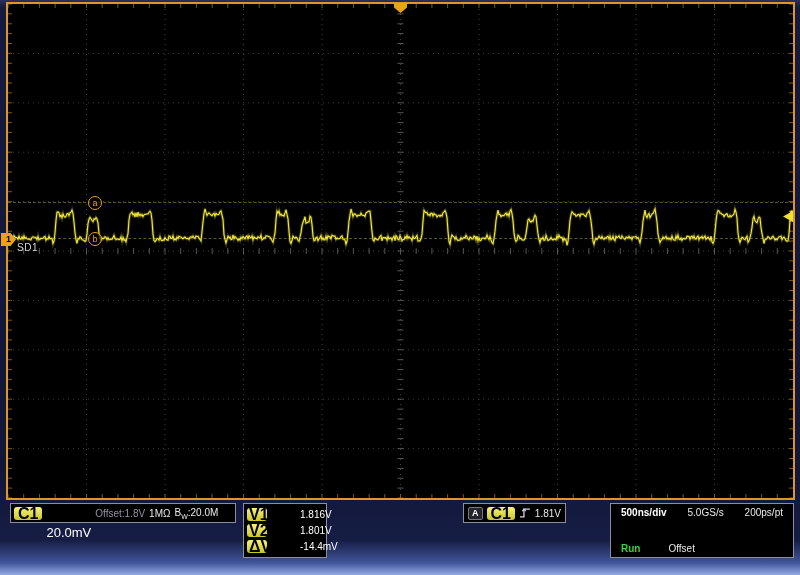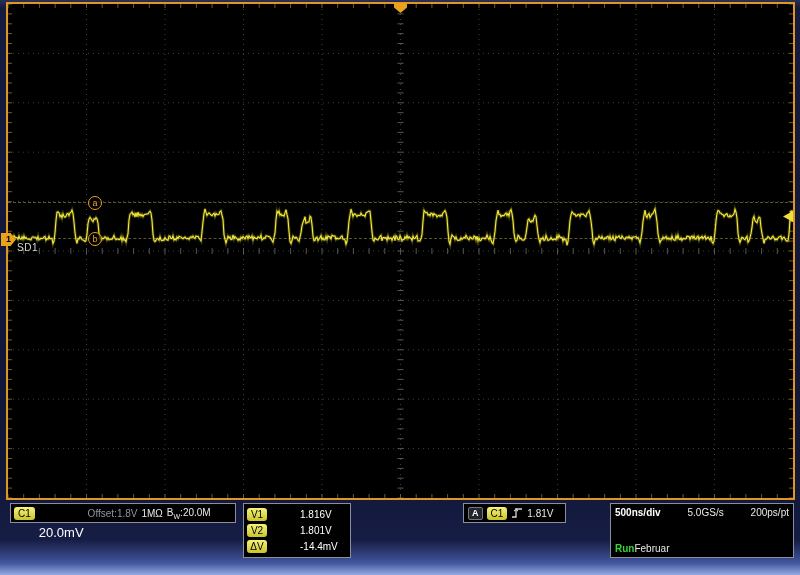--- a/index.html
+++ b/index.html
@@ -26,41 +26,41 @@
     clip-path:polygon(0 0,100% 0,100% 45%,50% 100%,0 45%);z-index:6;}
   .ch-marker{
     position:absolute;left:1px;top:233px;width:15px;height:13px;background:#e8a21e;color:#000;
     font-size:9px;font-weight:bold;text-align:center;line-height:13px;z-index:6;
     clip-path:polygon(0 0,64% 0,100% 50%,64% 100%,0 100%);
   }
   
   .box{position:absolute;background:#000;border:1px solid #8a8fa0;color:#e8e8e8;
     font-size:10px;box-sizing:border-box;}
   .badge{
-    background:linear-gradient(#f6f27c,#c9c52a);color:#000;font-weight:normal;font-size:10px;
+    background:linear-gradient(#f6f27c,#c9c52a);color:#000;font-weight:bold;font-size:16px;
     padding:0 4px;border-radius:3px;line-height:13px;display:inline-block;
   }
   .ch-box{left:10px;top:503px;width:226px;height:20px;display:flex;align-items:center;gap:4px;padding:0 3px;}
   .ch-box .scale{font-weight:normal;font-size:13px;color:#fff;margin-top:38px;}
   .dim{color:#8f93a3;}
-  .cur-box{left:243px;top:503px;width:108px;height:55px;display:flex;flex-direction:column;
+  .cur-box{left:243px;top:503px;width:84px;height:55px;display:flex;flex-direction:column;
     justify-content:space-around;padding:2px 3px;}
   .cur-row{display:flex;align-items:center;gap:5px;}
   .cur-row .badge{min-width:16px;text-align:center;padding:0 2px;}
   .cur-row .cval{color:#fff;margin-left:28px;}
   .trig-box{left:463px;top:503px;width:103px;height:20px;display:flex;align-items:center;gap:4px;padding:0 4px;}
   .abadge{background:#24242e;border:1px solid #76767e;color:#fff;font-size:9px;font-weight:bold;
     padding:0 3px;border-radius:2px;line-height:11px;}
   .slope{width:12px;height:12px;}
   .hor-box{left:610px;top:503px;width:184px;height:55px;display:flex;flex-direction:column;
-    justify-content:space-between;padding:3px 4px;}
+    justify-content:space-between;padding:3px 10px;}
   .hrow{display:flex;justify-content:space-between;align-items:center;line-height:11px;}
   .hrow .tb{font-weight:bold;color:#fff;}
   .hrow .run{color:#35d435;font-weight:bold;}
-  .hrow.r2{justify-content:flex-start;}
+  .hrow.r2{justify-content:flex-start;gap:28px;}
   .hrow .rl{font-weight:bold;color:#fff;}
   .hrow .date{flex:1;margin-left:12px;text-align:left;}
   .hrow .time{color:#e6e33c;font-weight:bold;}
   sub.bw{font-size:7px;}
 </style>
 </head>
 <body>
 
 <div class="frame">
   <svg id="wavesvg" width="785" height="494">
@@ -432,15 +432,15 @@
 </div>
 
 <div class="box hor-box">
   <div class="hrow">
     <span class="tb">500ns/div</span>
     <span>5.0GS/s</span>
     <span>200ps/pt</span>
   </div>
   <div class="hrow r2">
     <span class="run">Run</span>
-    <span>Februar</span>
+    <span>Offset</span>
   </div>
 </div>
 
 </body></html>

